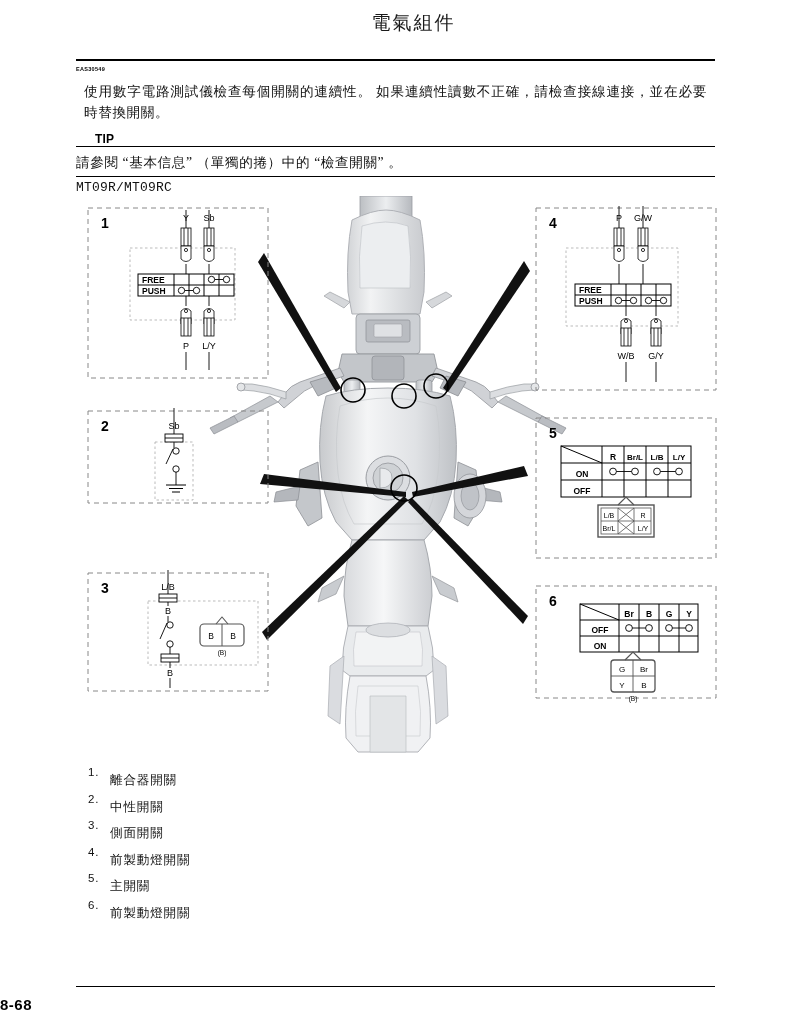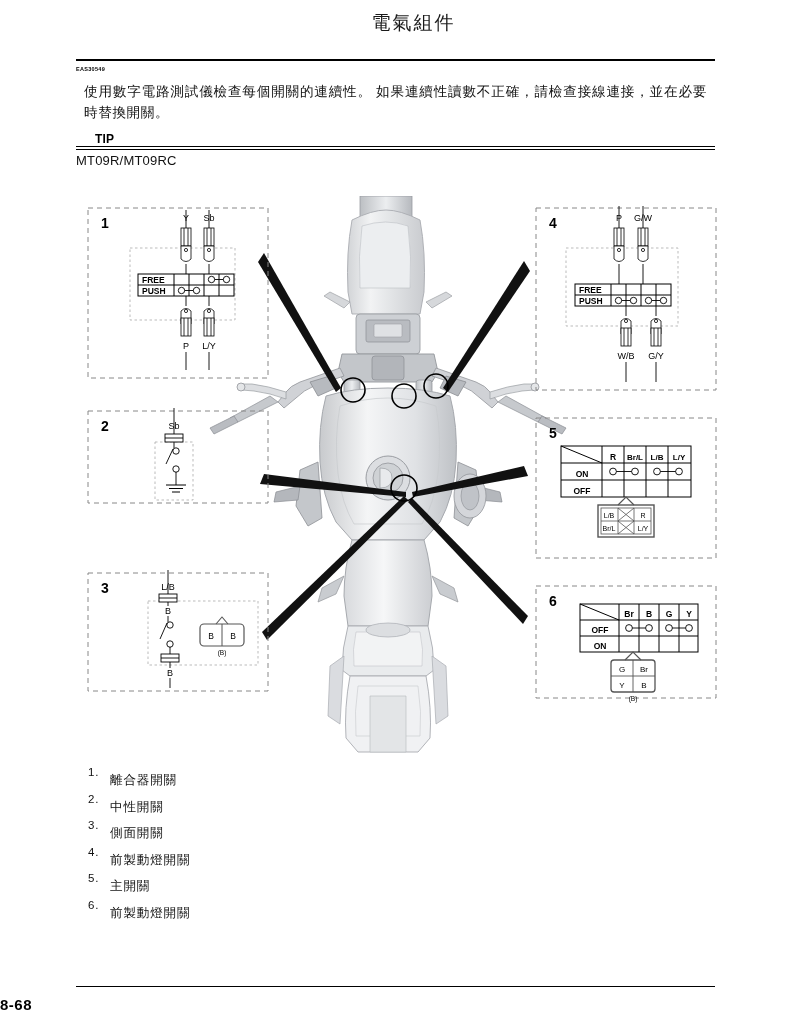--- a/index.html
+++ b/index.html
@@ -104,21 +104,21 @@
     margin: 4px 0 3px 0;
     color: #111;
   }
   .rule-thin {
     width: 639px;
     height: 1px;
     background: #000;
     margin: 0;
   }
   .model-line {
-    font-family: Liberation Sans, sans-serif;
+    font-family: Liberation Mono, monospace;
     font-size: 13px;
     letter-spacing: 0.2px;
     margin: 3px 0 8px 0;
     color: #111;
   }
 
   
   .figure {
     position: absolute;
     left: 0;
@@ -179,20 +179,21 @@
 <div class="header-rule"></div>
 
 <div class="content">
   <div class="eas-code">EAS30549</div>
   <p class="para">使用數字電路測試儀檢查每個開關的連續性。 如果連續性讀數不正確，請檢查接線連接，並在必要時替換開關。</p>
 
   <div class="tip-head">
     <span class="tip-label">TIP</span>
     <span class="rule"></span>
   </div>
+  <p class="tip-body">請參閱 “基本信息” （單獨的捲）中的 “檢查開關” 。</p>
   <div class="rule-thin"></div>
   <p class="model-line">MT09R/MT09RC</p>
 </div>
 
 <div class="figure">
   <svg width="791" height="560" viewBox="0 0 791 560" xmlns="http://www.w3.org/2000/svg">
     <defs>
       <linearGradient id="bodyGrad" x1="0" y1="0" x2="1" y2="0">
         <stop offset="0%" stop-color="#d2d4d7"></stop>
         <stop offset="30%" stop-color="#f2f3f4"></stop>

